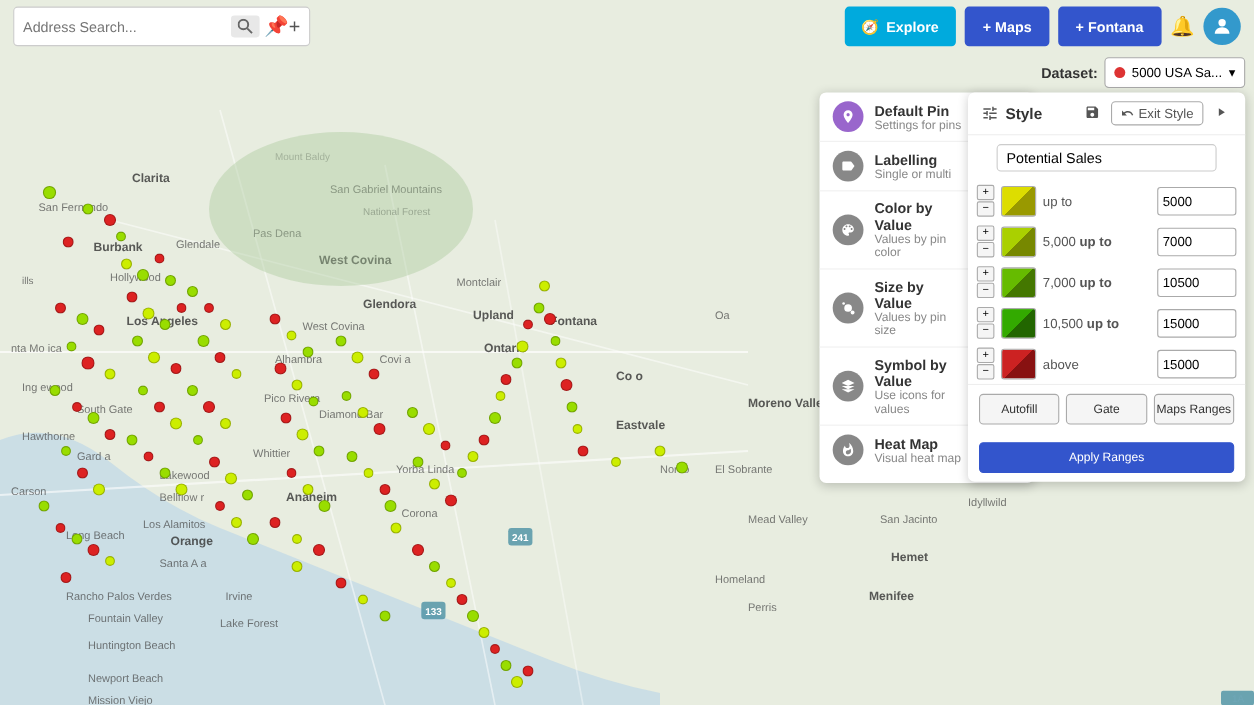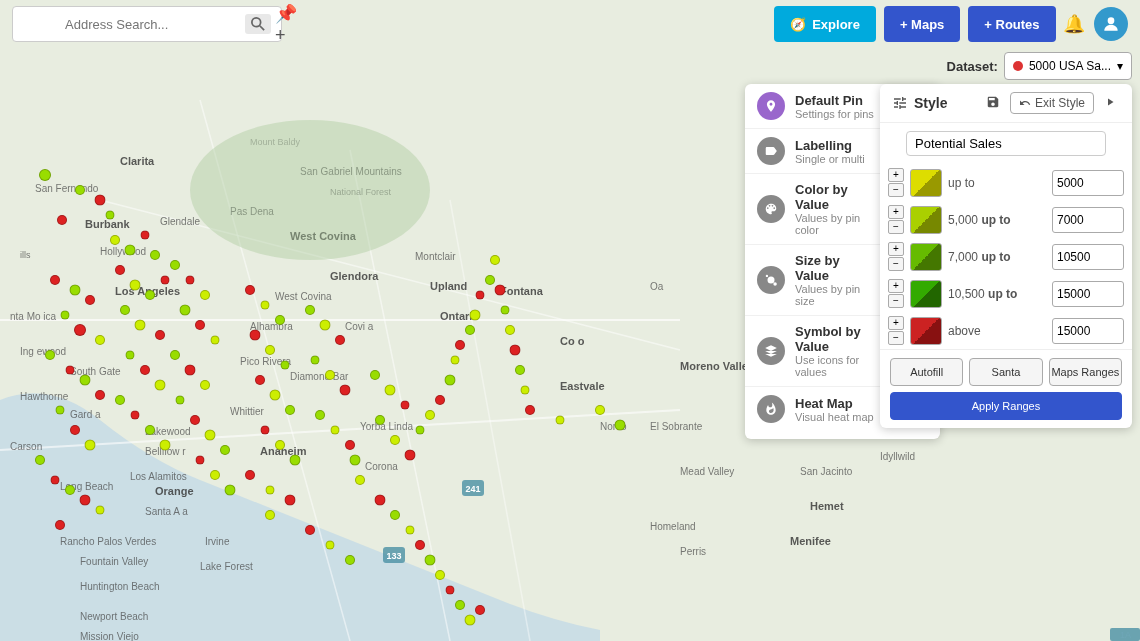--- a/index.html
+++ b/index.html
@@ -21,21 +21,20 @@
       background: transparent; z-index: 100;
     }
     .search-box {
       display: flex; align-items: center; background: white;
       border: 1px solid #ccc; border-radius: 4px; height: 36px;
       padding: 0 8px; width: 270px;
     }
     .search-box input {
       border: none; outline: none; font-size: 13px; flex: 1;
       color: #555;
-      margin-left: 44px;
     }
     .search-icon-btn {
       background: #e8e8e8; border: none; border-radius: 3px;
       cursor: pointer; padding: 3px 6px; display: flex; align-items: center;
       margin-left: 4px;
     }
     .nav-buttons { display: flex; gap: 8px; margin-left: auto; align-items: center; }
     .nav-btn {
       height: 36px; border: none; border-radius: 4px; cursor: pointer;
       font-size: 13px; font-weight: bold; padding: 0 16px; display: flex;
@@ -166,21 +165,21 @@
     }
     .style-footer {
       display: flex; gap: 6px; padding: 8px 10px; border-top: 1px solid #eee;
       flex-wrap: wrap;
     }
     .footer-btn {
       flex: 1; height: 28px; border: 1px solid #aaa; border-radius: 4px;
       background: #f5f5f5; cursor: pointer; font-size: 11px; color: #333;
       min-width: 60px;
     }
-    .footer-btn.apply { background: #3355cc; color: white; border-color: #3355cc; }
+    .footer-btn.apply { background: #3355cc; color: white; border-color: #3355cc; margin-top: 10px; }
 
     
     .map-dot {
       position: absolute; border-radius: 50%; transform: translate(-50%, -50%);
     }
   </style>
 </head>
 <body>
 
 <div id="map-bg">
@@ -412,21 +411,21 @@
 
   <div class="nav-buttons">
     <button class="nav-btn explore">
       <span>🧭</span>
       <span>Explore</span>
     </button>
     <button class="nav-btn maps">
       <span>+ Maps</span>
     </button>
     <button class="nav-btn routes">
-      <span>+ Routes</span>
+      <span>+ Fontana</span>
     </button>
     <button class="notif-btn">🔔</button>
     <div class="avatar">
       <svg width="20" height="20" viewBox="0 0 24 24" fill="white">
         <circle cx="12" cy="8" r="4"></circle>
           <path d="M4 20c0-4 3.6-7 8-7s8 3 8 7"></path>
       </svg>
     </div>
   </div>
 </div>
@@ -614,17 +613,17 @@
       <button class="pm-btn">+</button>
       <button class="pm-btn">−</button>
     </div>
     <div class="color-swatch" style="background: linear-gradient(135deg, #cc2222 50%, #881111 50%);"></div>
     <span class="up-to-label">above</span>
     <input class="range-input" type="text" value="15000" style="">
   </div>
 
   <div class="style-footer">
     <button class="footer-btn">Autofill</button>
-    <button class="footer-btn">Santa</button>
+    <button class="footer-btn">Gate</button>
     <button class="footer-btn">Maps Ranges</button>
     <button class="footer-btn apply">Apply Ranges</button>
   </div>
 </div>
 
 </body></html>

